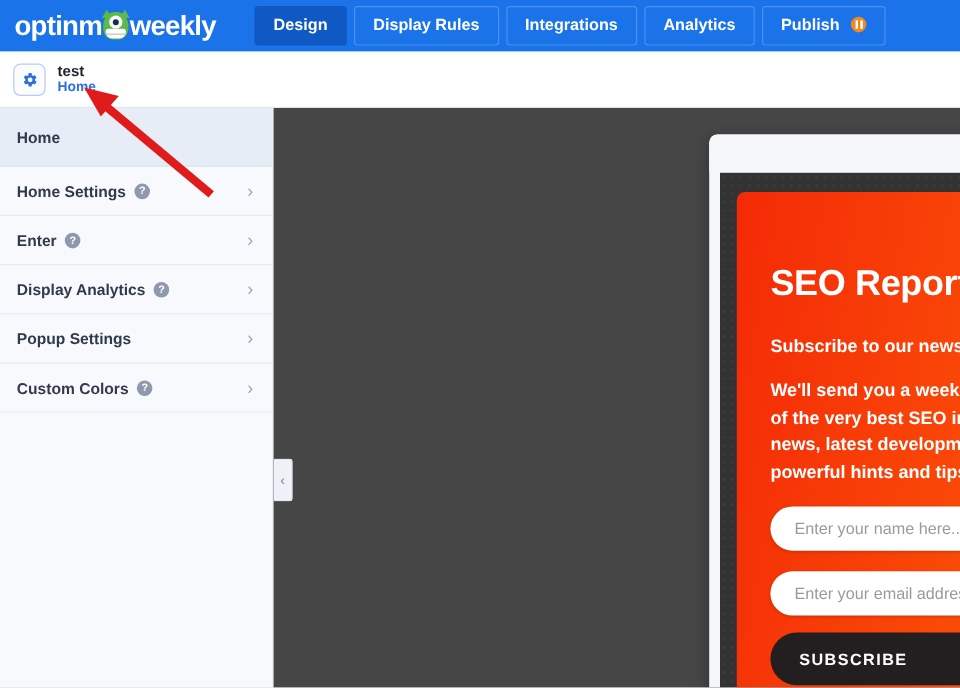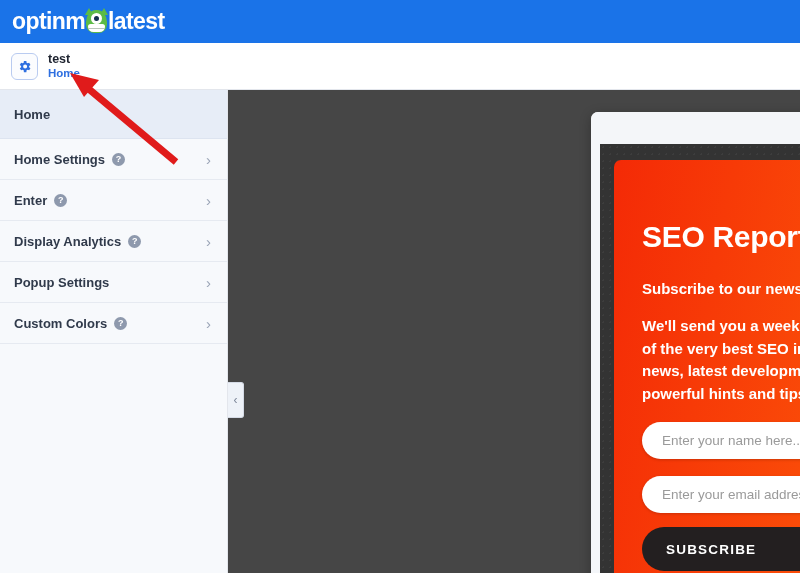--- a/index.html
+++ b/index.html
@@ -203,23 +203,41 @@
       <span class="logo-text">optinm</span>
       <span class="monster">
         <span class="horn-l"></span>
         <span class="horn-r"></span>
         <span class="body"></span>
         <span class="eye"></span>
         <span class="pupil"></span>
         <span class="mouth"></span>
         <span class="tooth-line"></span>
       </span>
-      <span class="logo-text">latest</span>
-    </div>
-
+      <span class="logo-text">weekly</span>
+    </div>
+
+    <div class="navtabs">
+      <div class="navtab active">
+        <span>Design</span>
+      </div>
+      <div class="navtab">
+        <span>Display Rules</span>
+      </div>
+      <div class="navtab">
+        <span>Integrations</span>
+      </div>
+      <div class="navtab">
+        <span>Analytics</span>
+      </div>
+      <div class="navtab">
+        <span>Publish</span>
+        <span class="publish-badge"></span>
+      </div>
+    </div>
   </div>
 
   <div class="toolbar">
     <div class="gear-btn">
       <svg width="15" height="15" viewBox="0 0 24 24" fill="#2e6fe0" aria-hidden="true">
         <path d="M19.4 13a7.6 7.6 0 0 0 0-2l2.1-1.6-2-3.5-2.5 1a7.7 7.7 0 0 0-1.7-1L15 3H11l-.3 2.9c-.6.2-1.2.6-1.7 1l-2.5-1-2 3.5L6.6 11a7.6 7.6 0 0 0 0 2l-2.1 1.6 2 3.5 2.5-1c.5.4 1.1.8 1.7 1L11 21h4l.3-2.9c.6-.2 1.2-.6 1.7-1l2.5 1 2-3.5L19.4 13zM13 15.2A3.2 3.2 0 1 1 13 8.8a3.2 3.2 0 0 1 0 6.4z"></path>
       </svg>
     </div>
     <div class="title-block">
       <div class="title-main">test</div>

